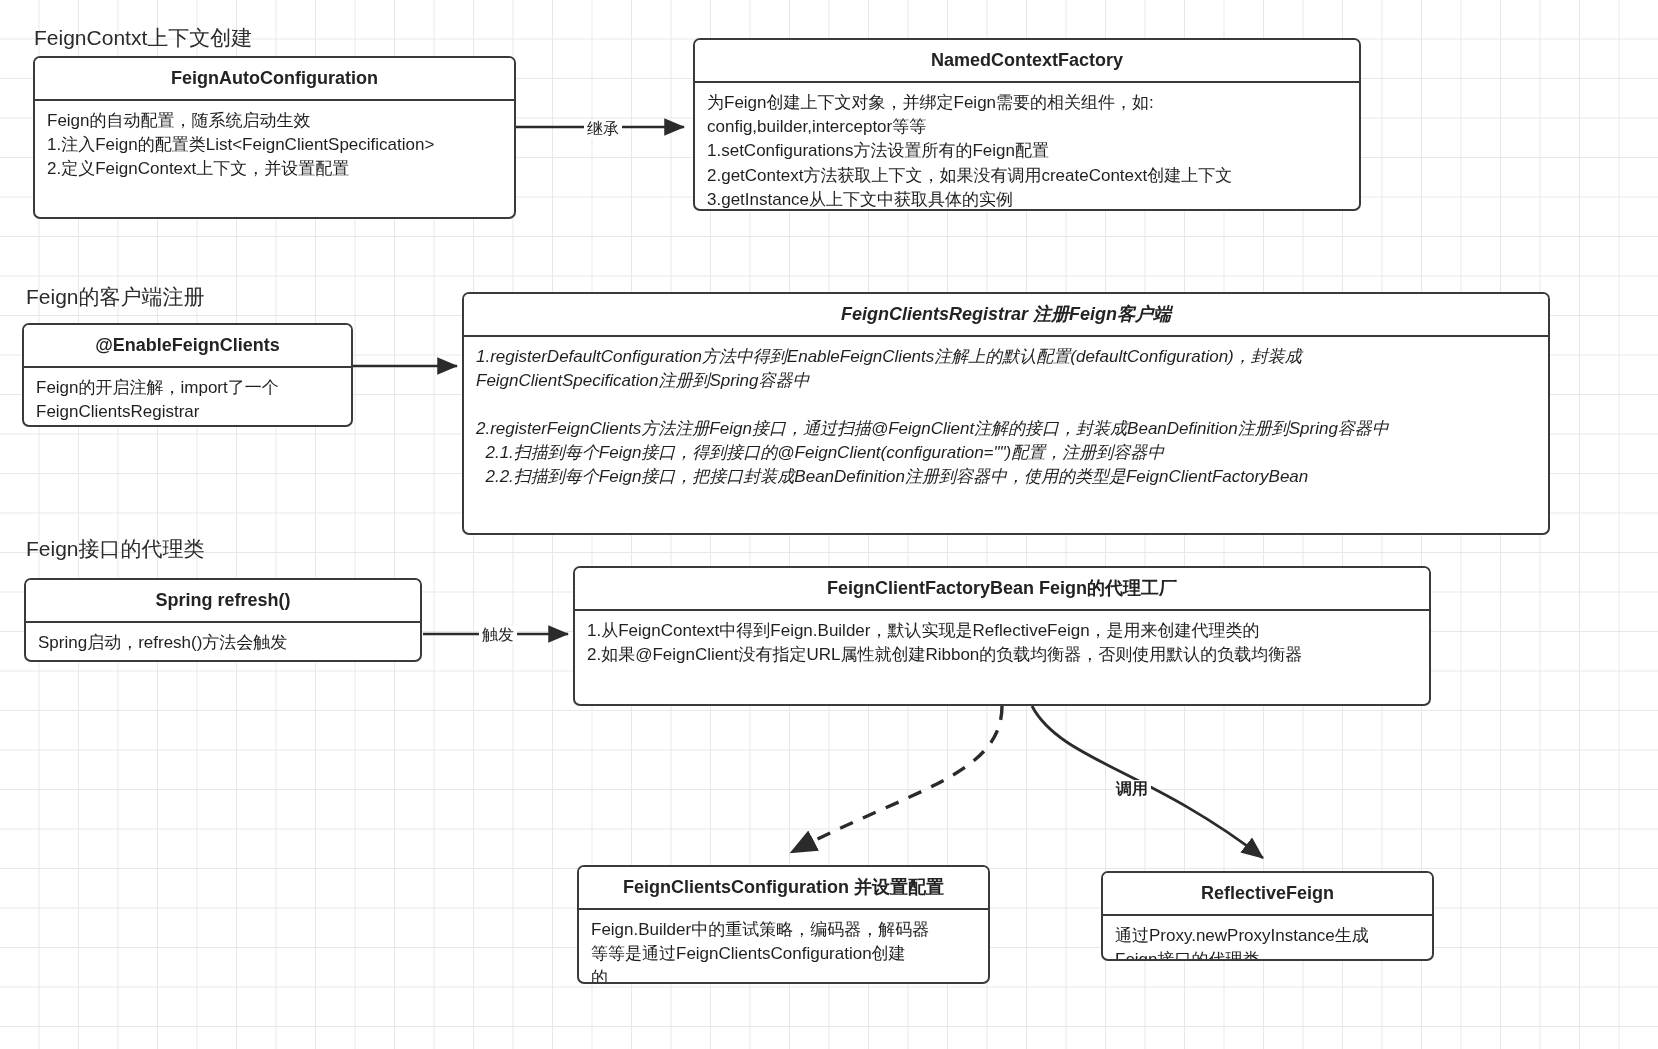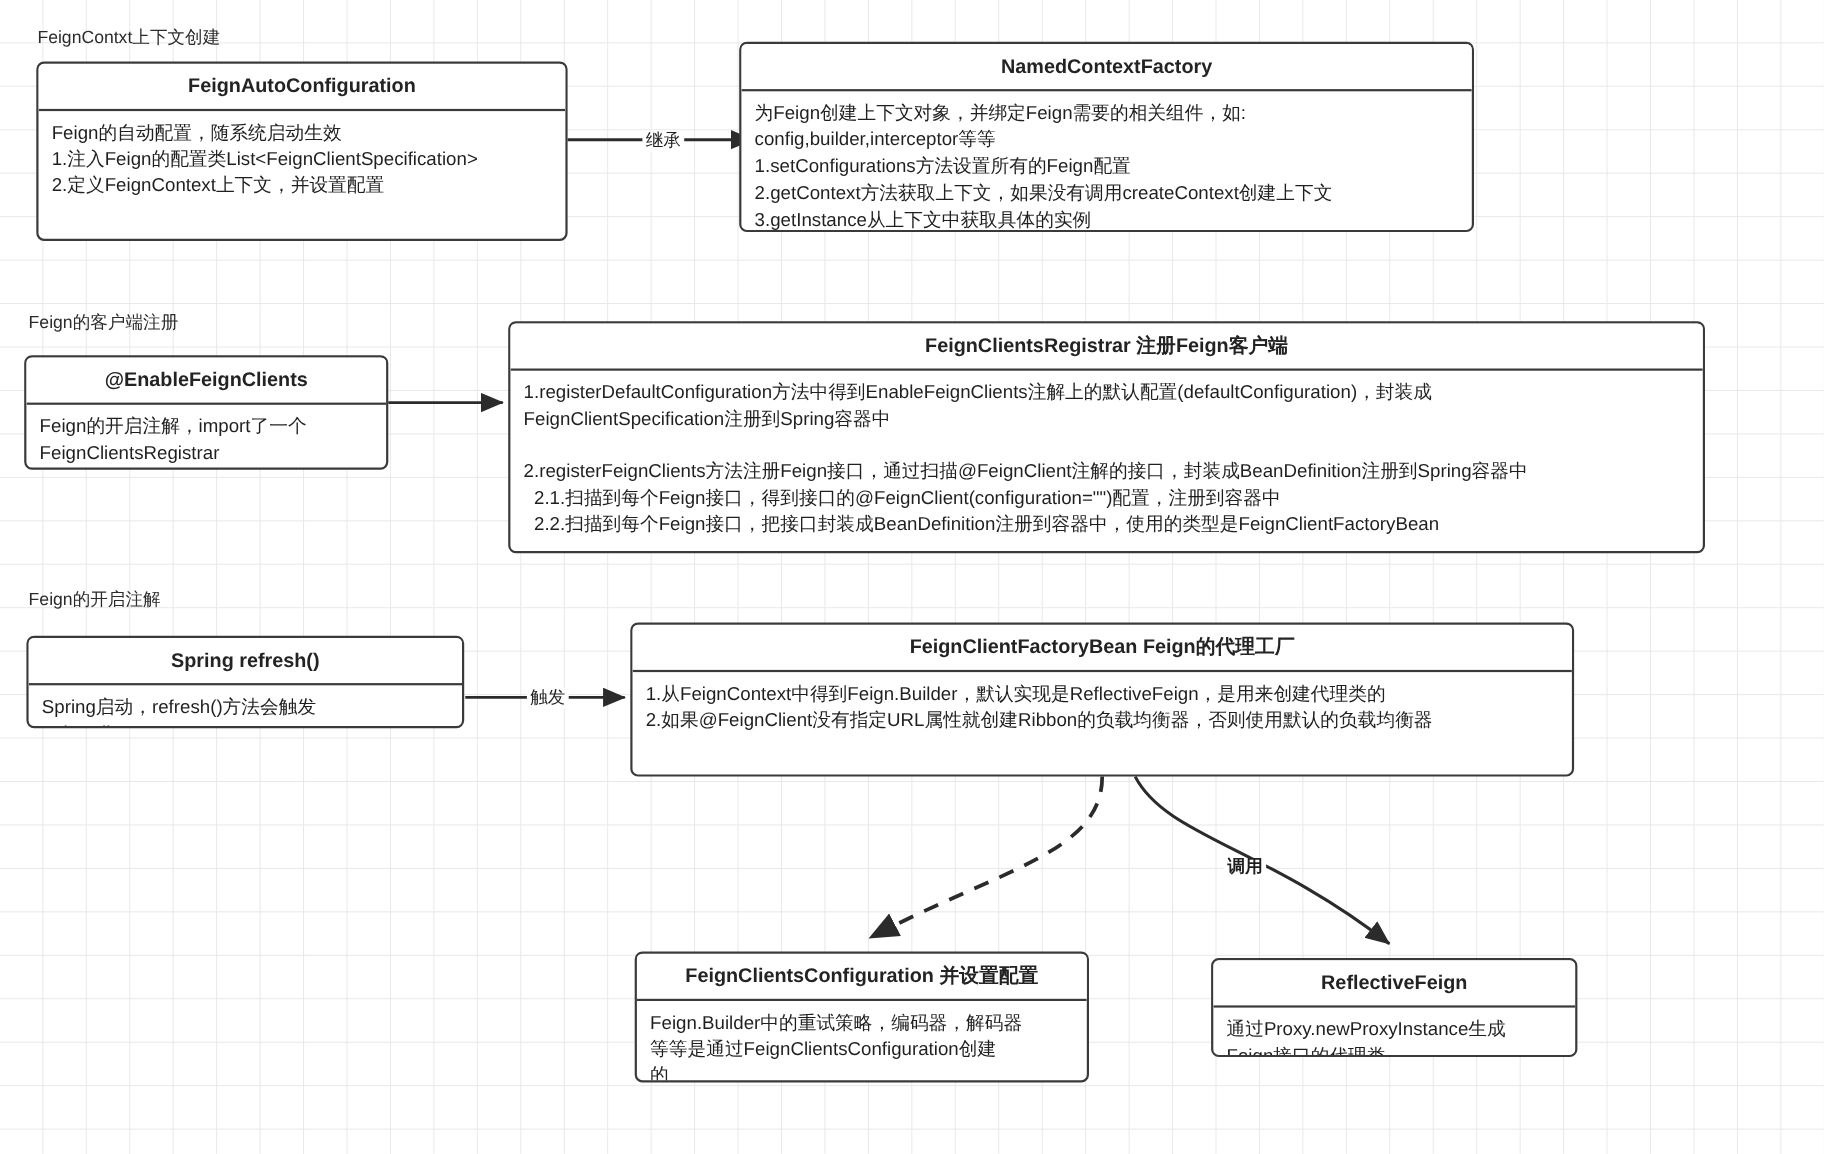--- a/index.html
+++ b/index.html
@@ -15,21 +15,21 @@
     background-image:
       linear-gradient(to right, #e8e8e8 1px, transparent 1px),
       linear-gradient(to bottom, #e8e8e8 1px, transparent 1px);
     background-size: 39.5px 39.5px;
     background-position: -1px -1px;
     font-family: "Liberation Sans", "DejaVu Sans", sans-serif;
     overflow: hidden;
   }
   .section-label {
     position: absolute;
-    font-size: 16px;
+    font-size: 21px;
     color: #2b2b2b;
     white-space: nowrap;
     line-height: 1;
   }
   .uml-box {
     position: absolute;
     box-sizing: border-box;
     background: #ffffff;
     border: 2px solid #3a3a3a;
     border-radius: 7px;
@@ -76,21 +76,21 @@
 </style>
 </head>
 <body>
 
 <div id="canvas">
 
   <div class="section-label" style="left:34px; top:27px;">FeignContxt上下文创建</div>
 
   <div class="section-label" style="left:26px; top:286px;">Feign的客户端注册</div>
 
-  <div class="section-label" style="left:26px; top:538px;">Feign的开启注解</div>
+  <div class="section-label" style="left:26px; top:538px;">Feign接口的代理类</div>
 
   <svg class="overlay" viewBox="0 0 1658 1049">
     <defs>
       <marker id="arrowhead" markerWidth="9" markerHeight="9" refX="7.6" refY="3.4" orient="auto" markerUnits="strokeWidth">
         <path d="M0,0 L8,3.4 L0,6.8 z" fill="#2b2b2b"></path>
       </marker>
       <marker id="arrowhead-dash" markerWidth="9" markerHeight="9" refX="7.2" refY="3.4" orient="auto" markerUnits="strokeWidth">
         <path d="M0,0 L8,3.4 L0,6.8 z" fill="#2b2b2b"></path>
       </marker>
     </defs>
@@ -122,36 +122,36 @@
 
   <div class="edge-label" style="left:1113px; top:780px;font-weight:bold;">调用</div>
 
   <div class="uml-box" style="left:33px; top:56px; width:483px; height:163px;">
     <div class="uml-title">FeignAutoConfiguration</div>
     <div class="uml-body">Feign的自动配置，随系统启动生效
 1.注入Feign的配置类List&lt;FeignClientSpecification&gt;
 2.定义FeignContext上下文，并设置配置</div>
   </div>
 
-  <div class="uml-box" style="left:672px; top:38px; width:668px; height:173px;">
+  <div class="uml-box" style="left:693px; top:38px; width:668px; height:173px;">
     <div class="uml-title">NamedContextFactory</div>
     <div class="uml-body">为Feign创建上下文对象，并绑定Feign需要的相关组件，如:
 config,builder,interceptor等等
 1.setConfigurations方法设置所有的Feign配置
 2.getContext方法获取上下文，如果没有调用createContext创建上下文
 3.getInstance从上下文中获取具体的实例</div>
   </div>
 
   <div class="uml-box" style="left:22px; top:323px; width:331px; height:104px;">
     <div class="uml-title">@EnableFeignClients</div>
     <div class="uml-body">Feign的开启注解，import了一个
 FeignClientsRegistrar</div>
   </div>
 
-  <div class="uml-box" style="left:462px; top:292px; width:1088px; height:211px;">
+  <div class="uml-box" style="left:462px; top:292px; width:1088px; height:243px;font-style:italic;">
     <div class="uml-title">FeignClientsRegistrar 注册Feign客户端</div>
     <div class="uml-body tight">1.registerDefaultConfiguration方法中得到EnableFeignClients注解上的默认配置(defaultConfiguration)，封装成
 FeignClientSpecification注册到Spring容器中
 
 2.registerFeignClients方法注册Feign接口，通过扫描@FeignClient注解的接口，封装成BeanDefinition注册到Spring容器中
   2.1.扫描到每个Feign接口，得到接口的@FeignClient(configuration="")配置，注册到容器中
   2.2.扫描到每个Feign接口，把接口封装成BeanDefinition注册到容器中，使用的类型是FeignClientFactoryBean</div>
   </div>
 
   <div class="uml-box" style="left:24px; top:578px; width:398px; height:84px;">

